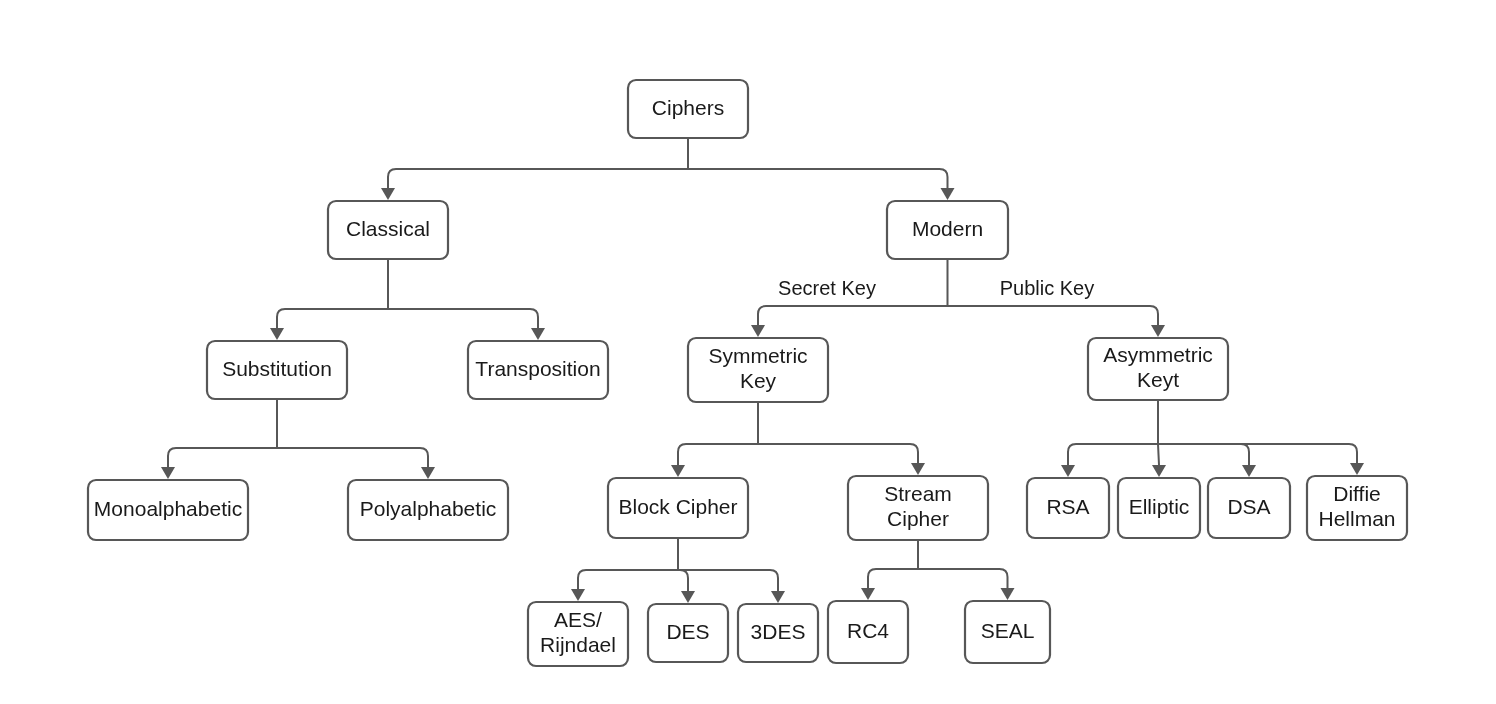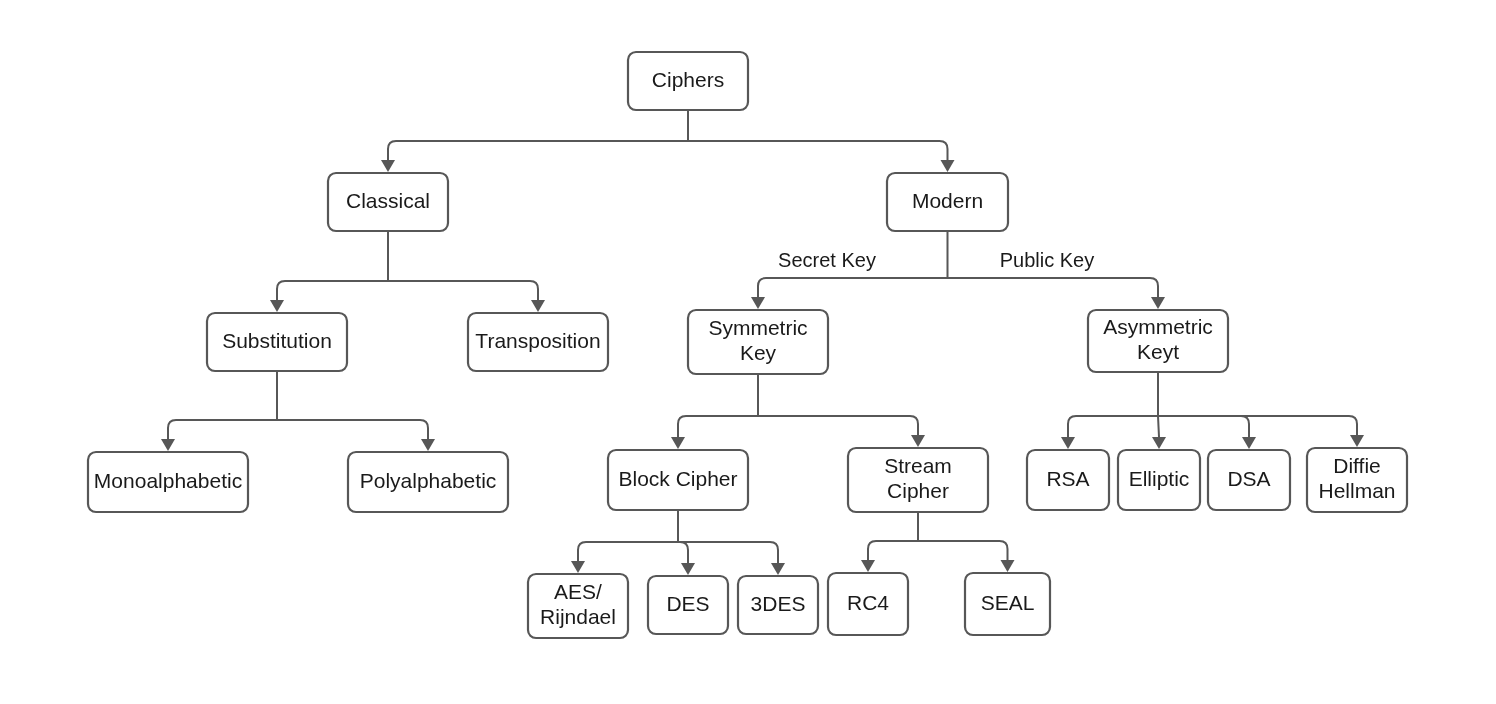--- a/index.html
+++ b/index.html
@@ -11,20 +11,21 @@
     width: 1496px;
     height: 704px;
     font-family: "Liberation Sans", sans-serif;
     overflow: hidden;
   }
   #diagram-root {
     position: relative;
     width: 1496px;
     height: 592px;
     background: #ffffff;
+    margin-top: 28px;
   }
   svg.diagram-canvas {
     position: absolute;
     top: 0;
     left: 0;
     width: 1496px;
     height: 704px;
     display: block;
   }
   .node-box {

